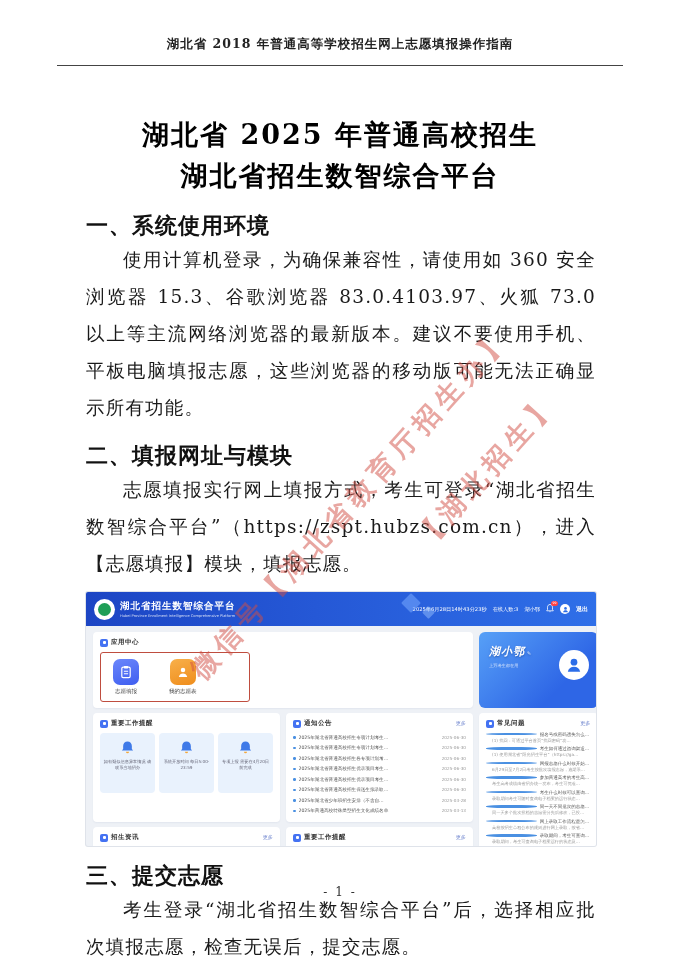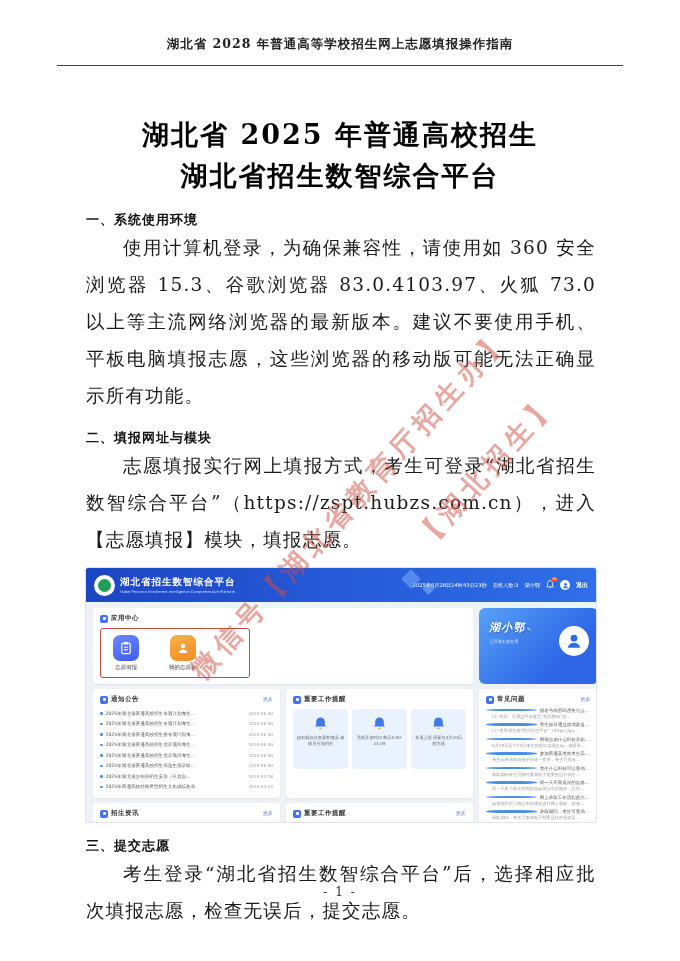--- a/index.html
+++ b/index.html
@@ -9,21 +9,21 @@
     background:#ffffff; overflow:hidden;
     font-family:"DejaVu Serif", serif; color:#1c1c1c;
   }
   
   .running-head { padding-top:36px; text-align:center; font-size:12.5px; font-weight:700; letter-spacing:1px; color:#222; }
   .head-rule { margin:12px 57px 0 57px; border-top:1.6px solid #444; }
   
   .doc-title { margin-top:48px; text-align:center; font-weight:700; font-size:27px; line-height:41px; letter-spacing:2px; color:#000; }
   
   .content { padding:0 84px 0 86px; }
-  .sec-h { margin-top:15px; font-family:"DejaVu Sans", sans-serif; font-weight:700; font-size:13px; color:#111; letter-spacing:1px; }
+  .sec-h { margin-top:15px; font-family:"DejaVu Sans", sans-serif; font-weight:700; font-size:22px; color:#111; letter-spacing:1px; }
   .para { font-size:18.5px; line-height:37px; text-align:justify; text-indent:2em; letter-spacing:1.2px; color:#1a1a1a; }
   
   .page-num { position:absolute; left:0; right:0; bottom:62px; text-align:center; font-size:12px; color:#333; letter-spacing:2px; }
   
   .wm { position:absolute; white-space:nowrap; font-family:"DejaVu Sans", sans-serif; font-weight:700; pointer-events:none; z-index:50; }
   .wm1 { left:120px; top:485px; font-size:27px; letter-spacing:6px; color:rgba(210,77,68,0.50); transform:rotate(-48deg); }
   .wm2 { left:388px; top:452px; font-size:27px; letter-spacing:6px; color:rgba(210,77,68,0.50); transform:rotate(-48deg); }
   
   .shot { position:relative; margin:10px 0 6px 0; width:510px; height:254px; background:#eef1f6; overflow:hidden; border-radius:2px;
           font-family:"DejaVu Sans", sans-serif; box-shadow:0 0 0 1px #dfe3ea; }
@@ -82,21 +82,21 @@
   .faq-item { margin-top:3.5px; cursor:pointer; }
   .faq-q { display:flex; align-items:center; gap:3px; }
   .faq-q span { flex:1; font-size:4.5px; color:#555; white-space:nowrap; overflow:hidden; text-overflow:ellipsis; }
   .faq-a { margin-left:6px; font-size:4.2px; color:#999; white-space:nowrap; overflow:hidden; text-overflow:ellipsis; margin-top:1px; }
 </style>
 </head>
 <body>
 
 <div class="page">
 
-  <div class="running-head">湖北省 2028 年普通高等学校招生网上志愿填报操作指南</div>
+  <div class="running-head">湖北省 2018 年普通高等学校招生网上志愿填报操作指南</div>
   <div class="head-rule"></div>
 
   <div class="doc-title">
     <div>湖北省 2025 年普通高校招生</div>
     <div>湖北省招生数智综合平台</div>
   </div>
 
   <div class="content">
 
     <div class="sec-h">一、系统使用环境</div>
@@ -163,20 +163,50 @@
                       <circle cx="10" cy="7" r="3.2" fill="#fff"></circle>
                       <path d="M4 17c.7-3.4 3.2-5 6-5s5.3 1.6 6 5z" fill="#fff"></path>
                     </svg>
                 </div>
                 <div class="app-label">我的志愿表</div>
               </div>
             </div>
           </div>
 
           <div class="row2cards">
+            <div class="card work-card">
+              <div class="card-head">
+                <span class="chip"></span>
+                <span class="card-title">重要工作提醒</span>
+              </div>
+              <div class="tiles">
+                <div class="tile">
+                  <svg width="15" height="15" viewBox="0 0 20 20">
+                      <path d="M10 2c-3.4 0-5.8 2.6-5.8 6v4L2.5 14h15l-1.7-2V8c0-3.4-2.4-6-5.8-6z" fill="#3f7ae8"></path>
+                      <path d="M8 15.5a2 2 0 0 0 4 0z" fill="#f2a83b"></path>
+                    </svg>
+                  <div class="tile-caption">如有疑似信息异常情况 请联系当地招办</div>
+                </div>
+                <div class="tile">
+                  <svg width="15" height="15" viewBox="0 0 20 20">
+                      <path d="M10 2c-3.4 0-5.8 2.6-5.8 6v4L2.5 14h15l-1.7-2V8c0-3.4-2.4-6-5.8-6z" fill="#3f7ae8"></path>
+                      <path d="M8 15.5a2 2 0 0 0 4 0z" fill="#f2a83b"></path>
+                    </svg>
+                  <div class="tile-caption">系统开放时间 每日5:00-23:59</div>
+                </div>
+                <div class="tile">
+                  <svg width="15" height="15" viewBox="0 0 20 20">
+                      <path d="M10 2c-3.4 0-5.8 2.6-5.8 6v4L2.5 14h15l-1.7-2V8c0-3.4-2.4-6-5.8-6z" fill="#3f7ae8"></path>
+                      <path d="M8 15.5a2 2 0 0 0 4 0z" fill="#f2a83b"></path>
+                    </svg>
+                  <div class="tile-caption">专项上报 需要在4月20日前完成</div>
+                </div>
+              </div>
+            </div>
+
             <div class="card notice-card">
               <div class="card-head">
                 <span class="chip"></span>
                 <span class="card-title">通知公告</span>
                 <span class="more">更多</span>
               </div>
               <div class="nlist">
                 <div class="nrow">
                     <span class="dot"></span>
                     <span class="ntext">2025年湖北省普通高校招生专项计划考生…</span>
@@ -210,50 +240,20 @@
                 <div class="nrow">
                     <span class="dot"></span>
                     <span class="ntext">2025年湖北省少年班招生安排（不含自…</span>
                     <span class="ndate">2025-03-28</span>
                   </div>
                 <div class="nrow">
                     <span class="dot"></span>
                     <span class="ntext">2025年普通高校特殊类型招生文化成绩名单</span>
                     <span class="ndate">2025-03-13</span>
                   </div>
-              </div>
-            </div>
-
-            <div class="card work-card">
-              <div class="card-head">
-                <span class="chip"></span>
-                <span class="card-title">重要工作提醒</span>
-              </div>
-              <div class="tiles">
-                <div class="tile">
-                  <svg width="15" height="15" viewBox="0 0 20 20">
-                      <path d="M10 2c-3.4 0-5.8 2.6-5.8 6v4L2.5 14h15l-1.7-2V8c0-3.4-2.4-6-5.8-6z" fill="#3f7ae8"></path>
-                      <path d="M8 15.5a2 2 0 0 0 4 0z" fill="#f2a83b"></path>
-                    </svg>
-                  <div class="tile-caption">如有疑似信息异常情况 请联系当地招办</div>
-                </div>
-                <div class="tile">
-                  <svg width="15" height="15" viewBox="0 0 20 20">
-                      <path d="M10 2c-3.4 0-5.8 2.6-5.8 6v4L2.5 14h15l-1.7-2V8c0-3.4-2.4-6-5.8-6z" fill="#3f7ae8"></path>
-                      <path d="M8 15.5a2 2 0 0 0 4 0z" fill="#f2a83b"></path>
-                    </svg>
-                  <div class="tile-caption">系统开放时间 每日5:00-23:59</div>
-                </div>
-                <div class="tile">
-                  <svg width="15" height="15" viewBox="0 0 20 20">
-                      <path d="M10 2c-3.4 0-5.8 2.6-5.8 6v4L2.5 14h15l-1.7-2V8c0-3.4-2.4-6-5.8-6z" fill="#3f7ae8"></path>
-                      <path d="M8 15.5a2 2 0 0 0 4 0z" fill="#f2a83b"></path>
-                    </svg>
-                  <div class="tile-caption">专项上报 需要在4月20日前完成</div>
-                </div>
               </div>
             </div>
           </div>
 
           <div class="row2cards">
             <div class="card bottom-card">
               <div class="card-head">
                 <span class="chip"></span>
                 <span class="card-title">招生资讯</span>
                 <span class="more">更多</span>

